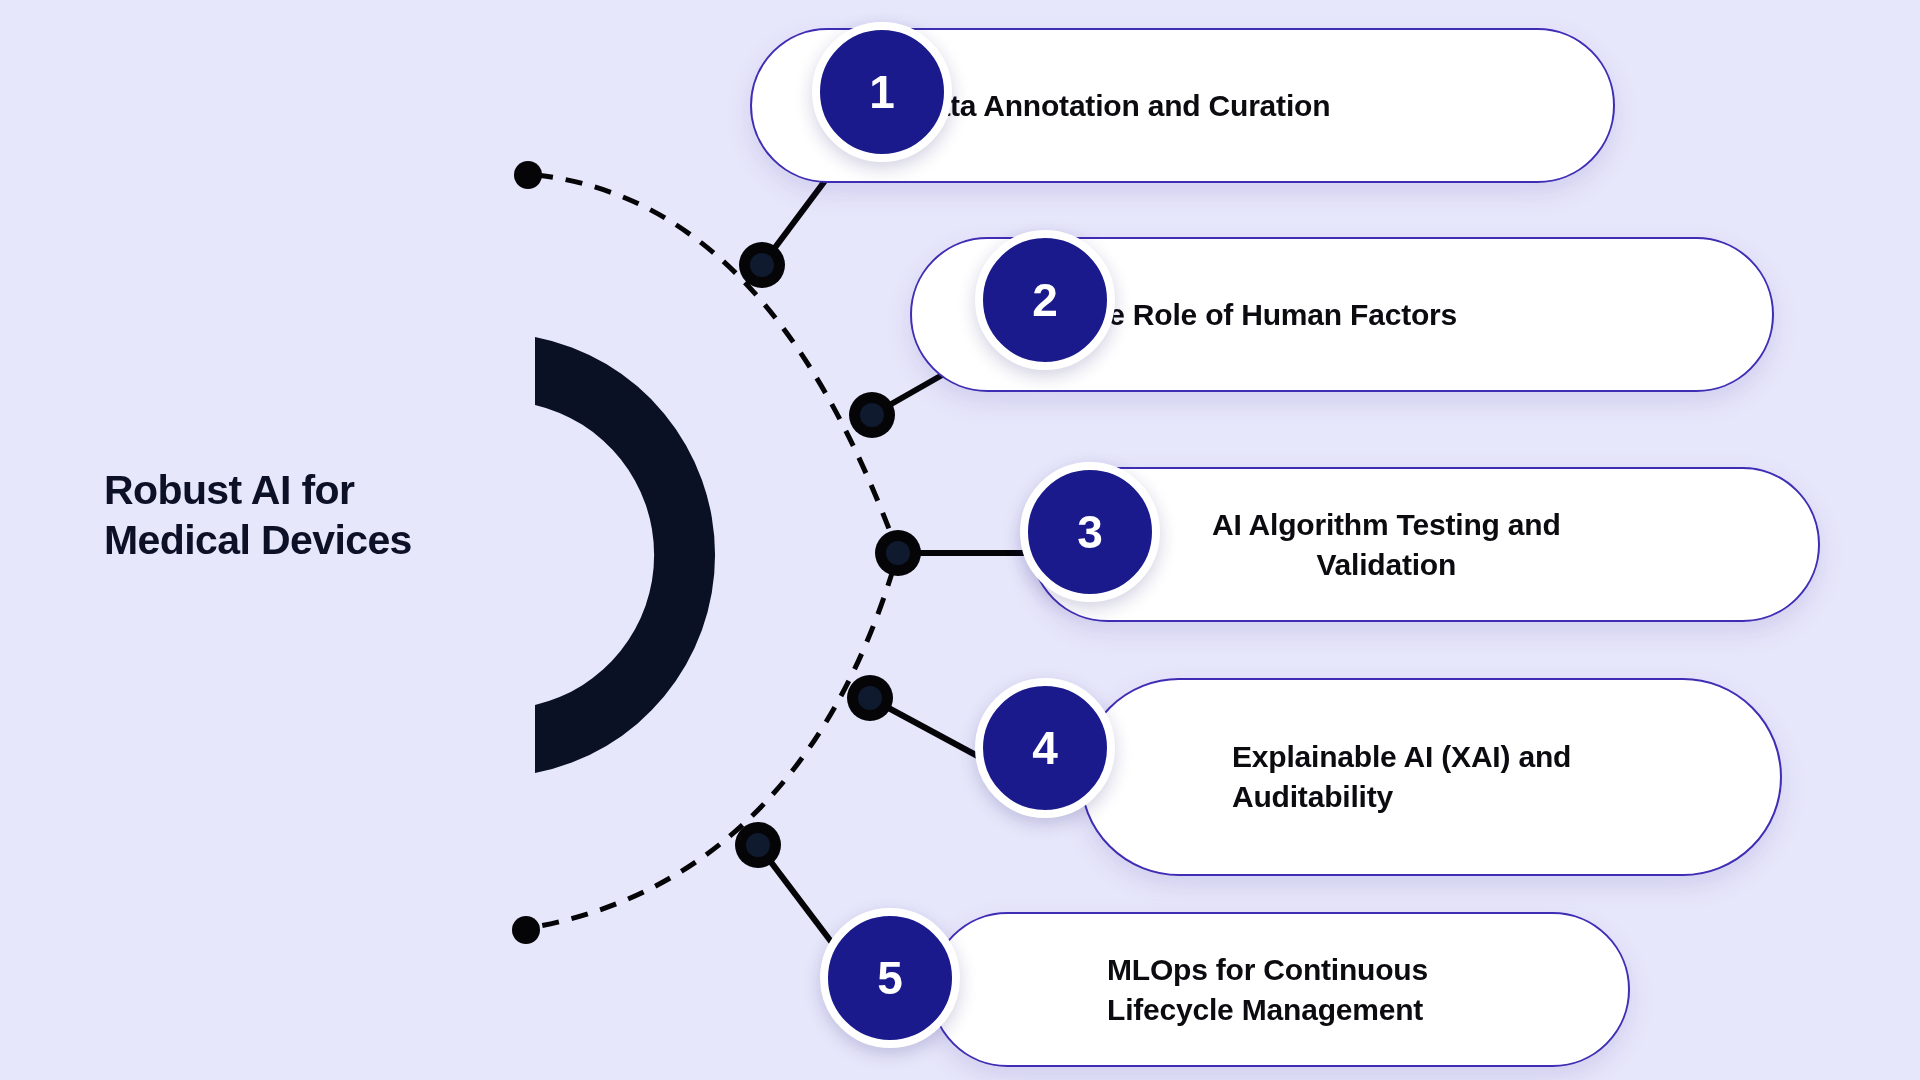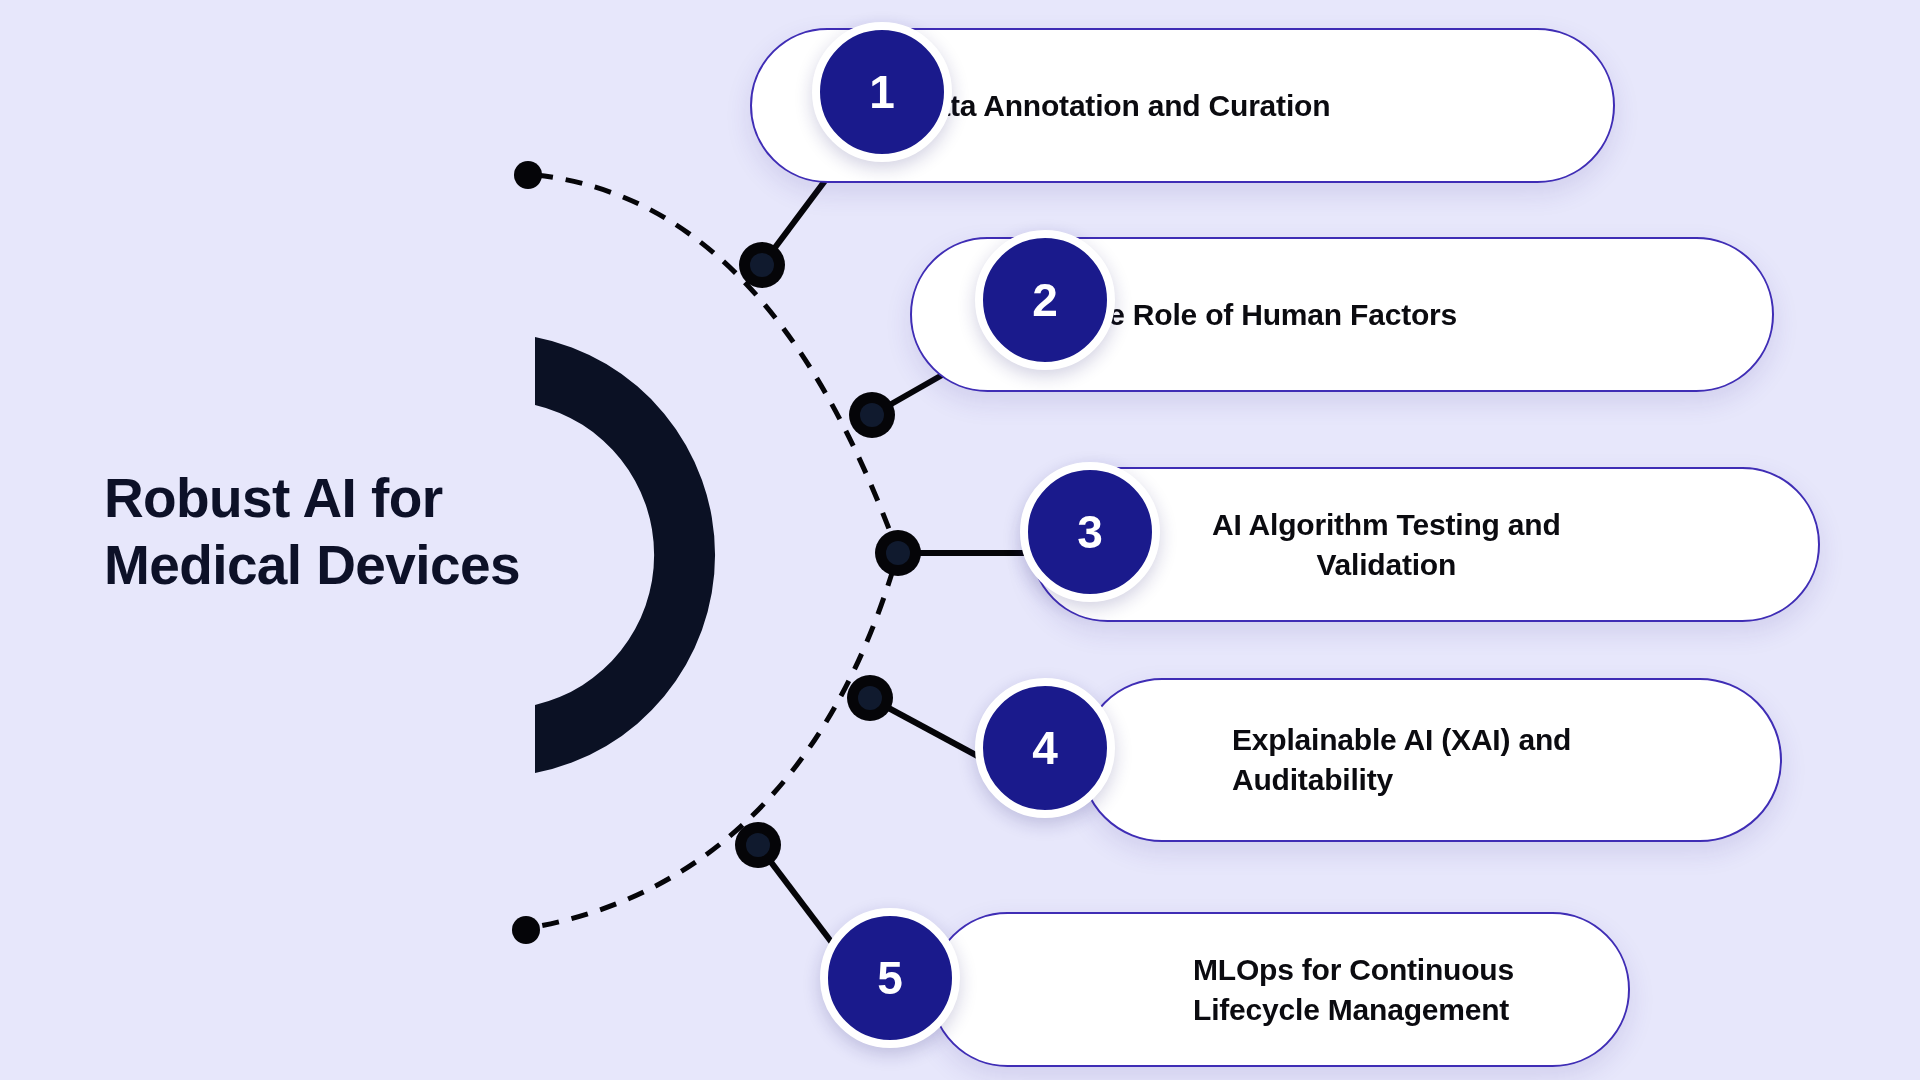--- a/index.html
+++ b/index.html
@@ -11,21 +11,21 @@
     position:relative;
   }
   #stage{position:absolute;inset:0;width:1920px;height:1080px;}
 
   
   .title{
     position:absolute;
     left:104px; top:465px;
     width:520px;
     color:#0d1128;
-    font-size:55px;
+    font-size:41px;
     font-weight:bold;
     line-height:1.22;
     letter-spacing:-0.6px;
     white-space:pre-line;
   }
 
   
   .deco{position:absolute;left:0;top:0;width:1920px;height:1080px;}
 
   
@@ -117,25 +117,25 @@
   <div class="card" id="card-0" style="left: 750px; top: 28px; width: 865px; height: 155px; padding-left: 160px; padding-right: 28px;">
     <span class="card-text">Data Annotation and Curation</span>
   </div>
   <div class="card" id="card-1" style="left: 910px; top: 237px; width: 864px; height: 155px; padding-left: 160px; padding-right: 28px;">
     <span class="card-text">The Role of Human Factors</span>
   </div>
   <div class="card" id="card-2" style="left: 1030px; top: 467px; width: 790px; height: 155px; padding-left: 180px; padding-right: 28px; text-align: center;">
     <span class="card-text">AI Algorithm Testing and
 Validation</span>
   </div>
-  <div class="card" id="card-3" style="left: 1080px; top: 678px; width: 702px; height: 164px; padding-left: 150px; padding-right: 28px;">
+  <div class="card" id="card-3" style="left: 1080px; top: 678px; width: 702px; height: 198px; padding-left: 150px; padding-right: 28px;">
     <span class="card-text">Explainable AI (XAI) and
 Auditability</span>
   </div>
-  <div class="card" id="card-4" style="left: 930px; top: 912px; width: 700px; height: 155px; padding-left: 175px; padding-right: 28px; justify-content: center;">
+  <div class="card" id="card-4" style="left: 930px; top: 912px; width: 700px; height: 155px; padding-left: 175px; padding-right: 28px;">
     <span class="card-text">MLOps for Continuous
 Lifecycle Management</span>
   </div>
 
   <div class="badge" id="badge-0" style="left: 812px; top: 22px;">1</div>
   <div class="badge" id="badge-1" style="left: 975px; top: 230px;">2</div>
   <div class="badge" id="badge-2" style="left: 1020px; top: 462px;">3</div>
   <div class="badge" id="badge-3" style="left: 975px; top: 678px;">4</div>
   <div class="badge" id="badge-4" style="left: 820px; top: 908px;">5</div>
 

